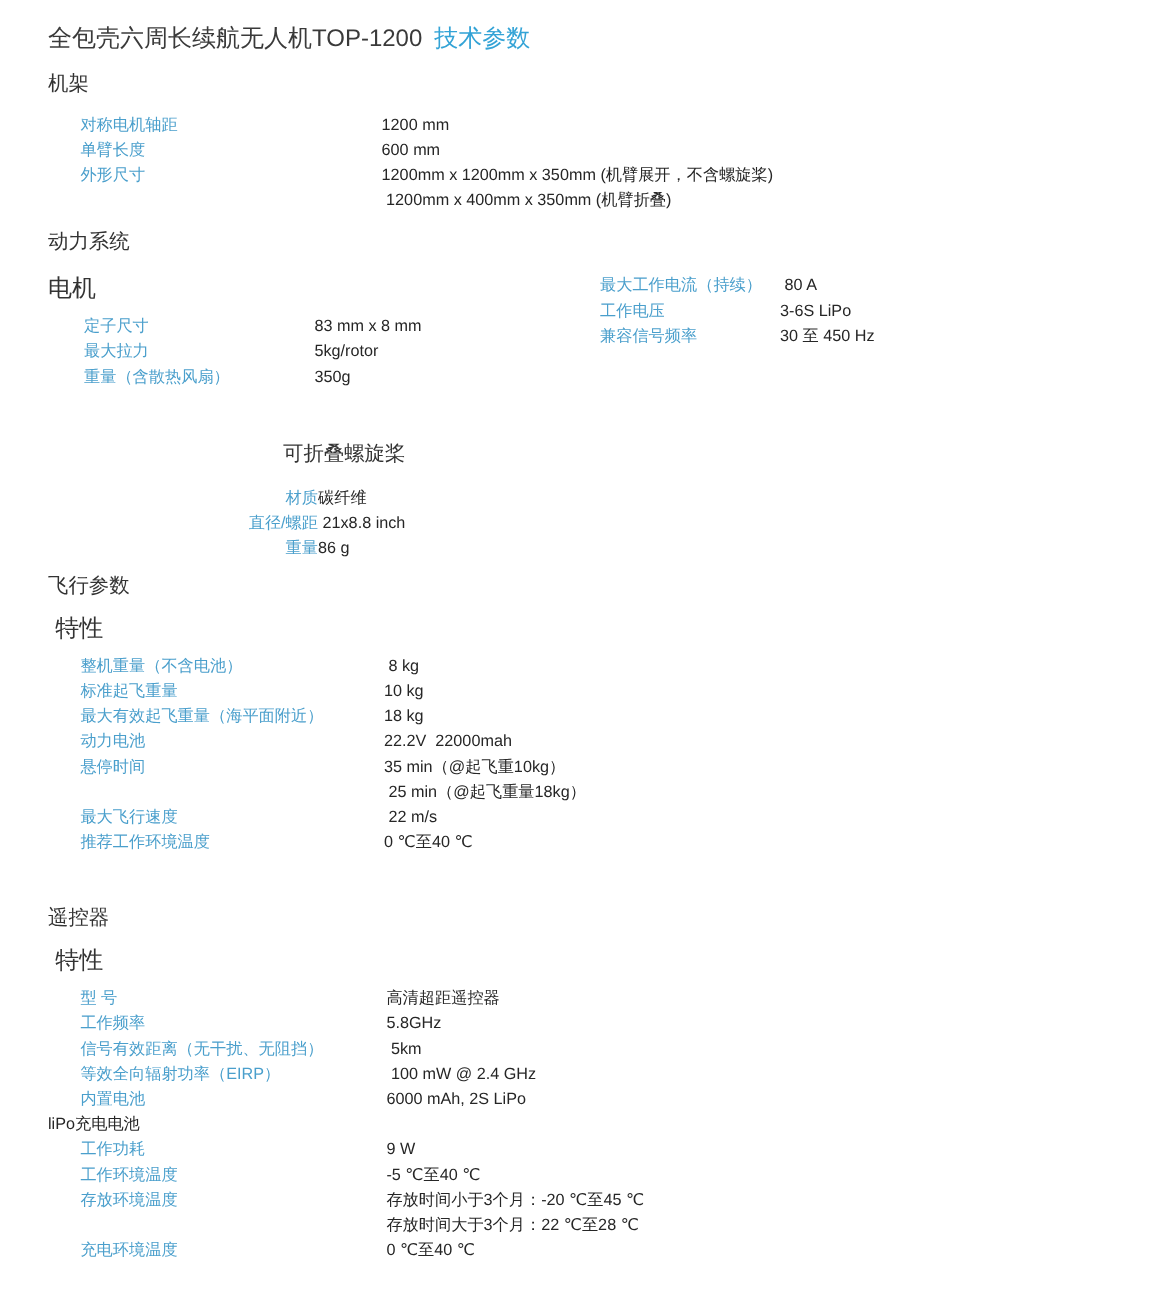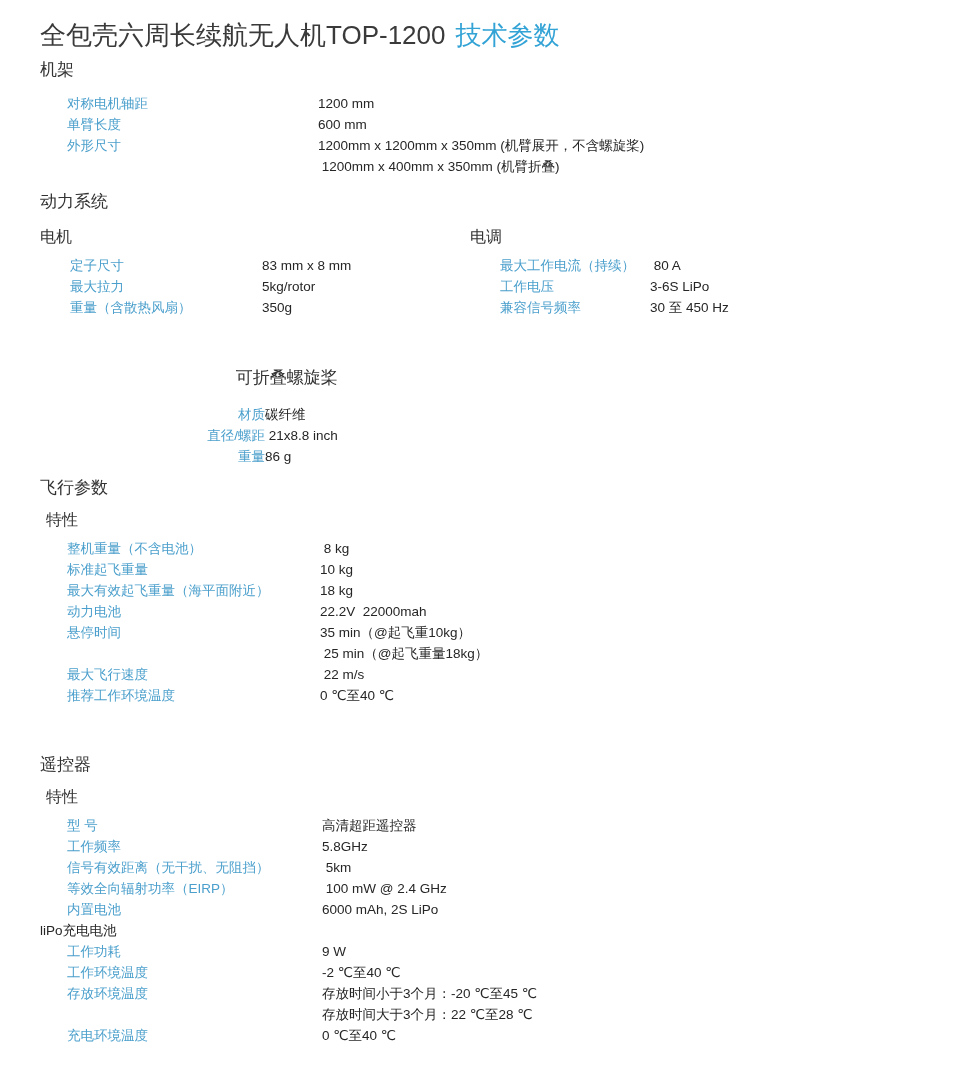--- a/index.html
+++ b/index.html
@@ -10,36 +10,36 @@
     background: #ffffff;
     font-family: "Liberation Sans", "DejaVu Sans", sans-serif;
     color: #333333;
     overflow: hidden;
   }
   .title {
     position: absolute;
     left: 40px;
     top: 18px;
     margin: 0;
-    font-size: 26px;
+    font-size: 20px;
     font-weight: 400;
     color: #3a3a3a;
     white-space: nowrap;
   }
   .t-accent { color: #33a3d6; margin-left: 10px; }
 
   .sec { position: absolute; left: 40px; }
   .sec-frame  { top: 58px; }
   .sec-power  { top: 190px; }
   .sec-prop   { top: 366px; text-align: right; }
   .sec-flight { top: 476px; }
   .sec-remote { top: 753px; }
 
   .sec h2 { margin: 0; font-size: 17px; font-weight: 400; color: #333333; }
-  .sec h3 { margin: 0; font-size: 16px; font-weight: 400; color: #333333; }
+  .sec h3 { margin: 0; font-size: 20px; font-weight: 400; color: #333333; }
 
   .rows { display: block; }
   .sec-frame .rows { margin-top: 12px; }
   .sec-prop  .rows { margin-top: 15px; }
 
   .power-cols { position: relative; margin-top: 14px; }
   .col-esc { position: absolute; left: 430px; top: 0; }
   .power-cols h3 { margin-bottom: 7px; }
 
   .sec-flight h3, .sec-remote h3 { margin: 11px 0 7px 6px; font-family: Liberation Serif, serif; }
@@ -100,21 +100,20 @@
             <span class="val">5kg/rotor</span>
           </div>
           <div class="row">
             <span class="lbl">重量（含散热风扇）</span>
             <span class="val">350g</span>
           </div>
         </div>
       </div>
 
       <div class="col-esc">
-        <h3>电调</h3>
         <div class="rows rows-esc">
           <div class="row">
             <span class="lbl">最大工作电流（持续）</span>
             <span class="val"> 80 A</span>
           </div>
           <div class="row">
             <span class="lbl">工作电压</span>
             <span class="val">3-6S LiPo</span>
           </div>
           <div class="row">
@@ -209,21 +208,21 @@
       </div>
       <div class="row">
         <span class="val">liPo充电电池</span>
       </div>
       <div class="row">
         <span class="lbl">工作功耗</span>
         <span class="val">9 W</span>
       </div>
       <div class="row">
         <span class="lbl">工作环境温度</span>
-        <span class="val">-2 ℃至40 ℃</span>
+        <span class="val">-5 ℃至40 ℃</span>
       </div>
       <div class="row">
         <span class="lbl">存放环境温度</span>
         <span class="vals">
           <span class="val">存放时间小于3个月：-20 ℃至45 ℃</span>
           <span class="val">存放时间大于3个月：22 ℃至28 ℃</span>
         </span>
       </div>
       <div class="row">
         <span class="lbl">充电环境温度</span>

